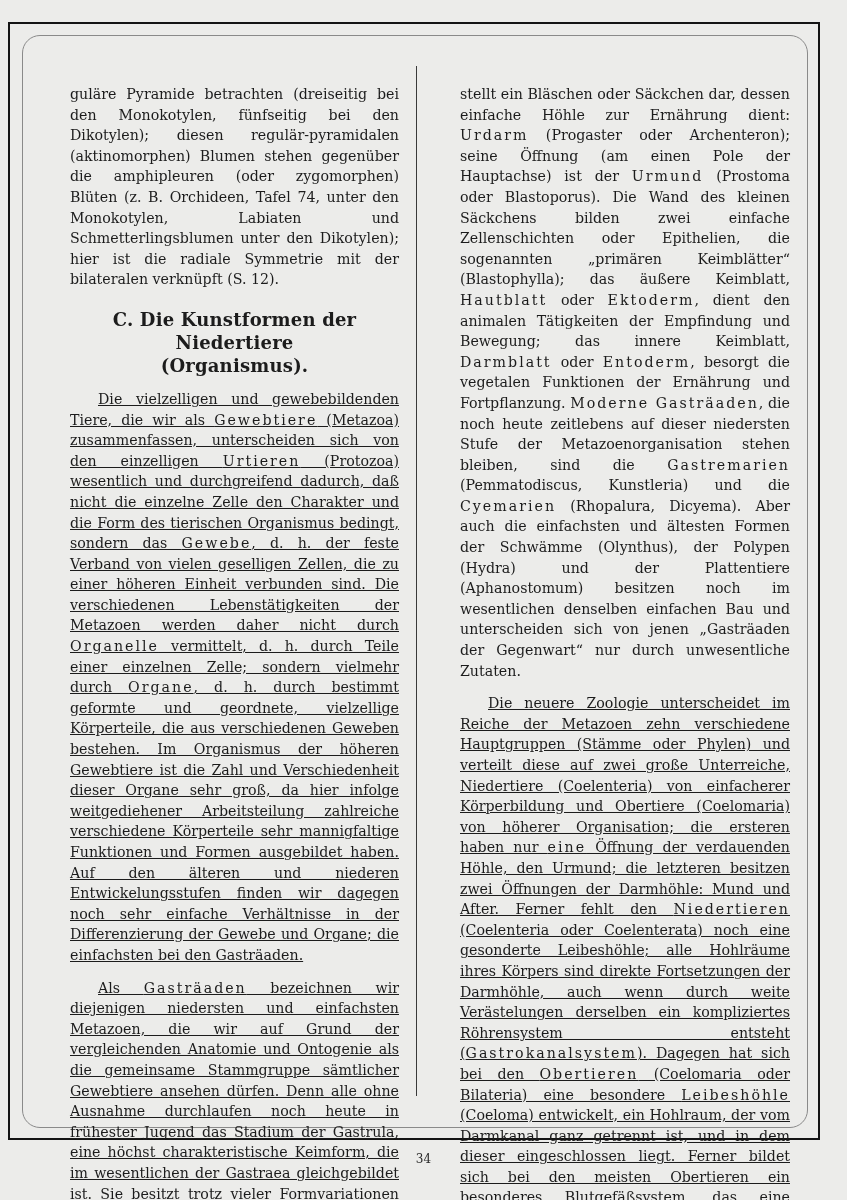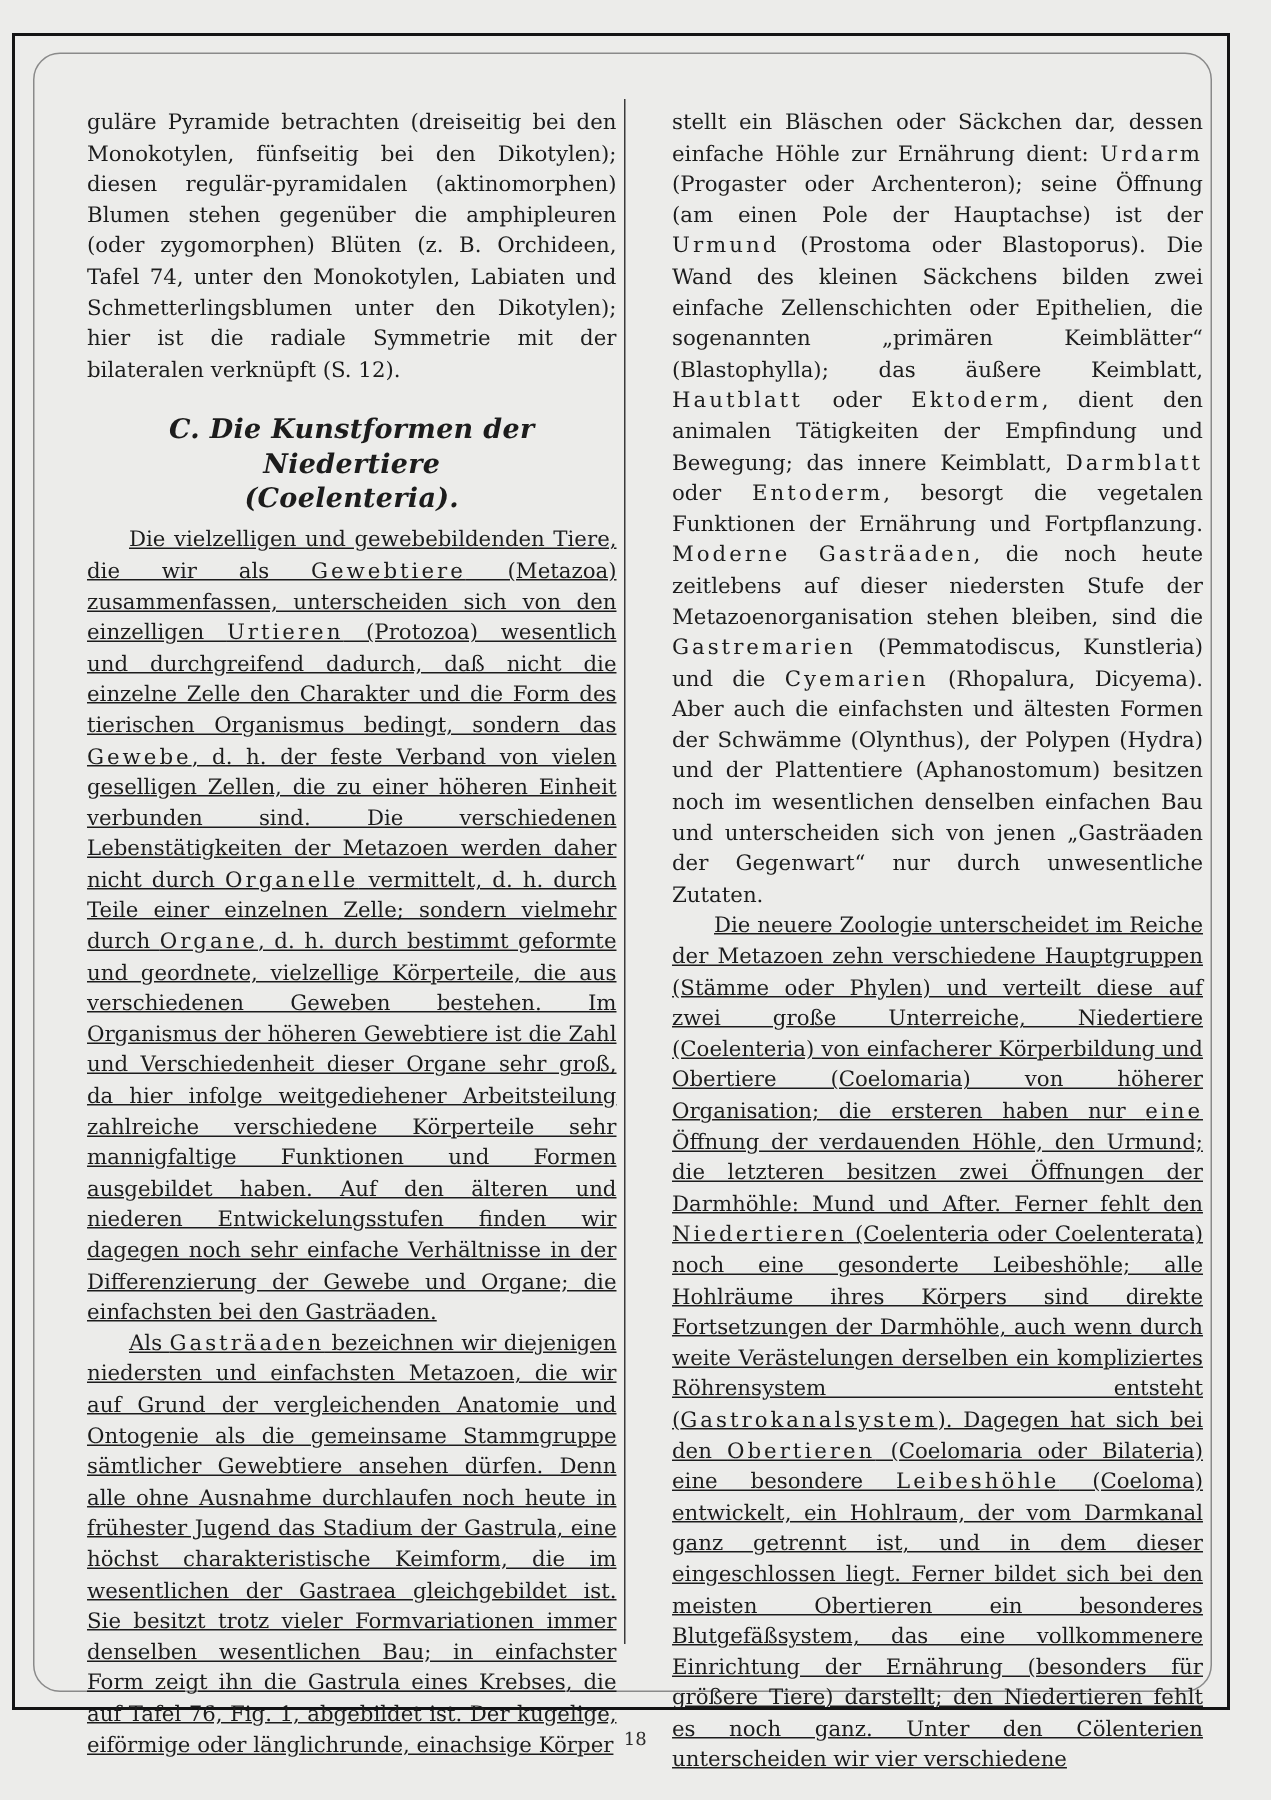--- a/index.html
+++ b/index.html
@@ -52,35 +52,34 @@
     }
     .divider {
       position: absolute;
       left: 416px;
       top: 66px;
       width: 1px;
       height: 1030px;
       background: #3a3a3a;
     }
     p {
-      margin: 0;
+      margin: 12px;
     }
     .indent {
       text-indent: 28px;
       text-decoration: underline;
     }
     .section-heading {
       font-family: "DejaVu Serif", "Liberation Serif", serif;
       font-weight: bold;
       font-size: 18px;
       line-height: 23px;
       text-align: center;
       margin: 18px 0 6px 0;
       letter-spacing: 0.2px;
-      font-style: italic;
     }
     .spaced {
       letter-spacing: 2px;
     }
     .page-number {
       position: absolute;
       left: 0;
       width: 847px;
       top: 1152px;
       text-align: center;
@@ -94,27 +93,27 @@
 
 <div class="outer-frame"></div>
 <div class="inner-frame"></div>
 <div class="divider"></div>
 
 <div class="column col-left">
   <p>guläre Pyramide betrachten (dreiseitig bei den Monokotylen, fünfseitig bei den Dikotylen); diesen regulär-pyramidalen (aktinomorphen) Blumen stehen gegenüber die amphipleuren (oder zygomorphen) Blüten (z. B. Orchideen, Tafel 74, unter den Monokotylen, Labiaten und Schmetterlingsblumen unter den Dikotylen); hier ist die radiale Symmetrie mit der bilateralen verknüpft (S. 12).</p>
 
   <div class="section-heading">
     <div>C. Die Kunstformen der Niedertiere</div>
-    <div>(Coelenteria).</div>
+    <div>(Organismus).</div>
   </div>
 
   <p class="indent"><span>Die vielzelligen und gewebebildenden Tiere, die wir als </span><span class="spaced">Gewebtiere</span><span> (Metazoa) zusammenfassen, unterscheiden sich von den einzelligen </span><span class="spaced">Urtieren</span><span> (Protozoa) wesentlich und durchgreifend dadurch, daß nicht die einzelne Zelle den Charakter und die Form des tierischen Organismus bedingt, sondern das </span><span class="spaced">Gewebe</span><span>, d. h. der feste Verband von vielen geselligen Zellen, die zu einer höheren Einheit verbunden sind. Die verschiedenen Lebenstätigkeiten der Metazoen werden daher nicht durch </span><span class="spaced">Organelle</span><span> vermittelt, d. h. durch Teile einer einzelnen Zelle; sondern vielmehr durch </span><span class="spaced">Organe</span><span>, d. h. durch bestimmt geformte und geordnete, vielzellige Körperteile, die aus verschiedenen Geweben bestehen. Im Organismus der höheren Gewebtiere ist die Zahl und Verschiedenheit dieser Organe sehr groß, da hier infolge weitgediehener Arbeitsteilung zahlreiche verschiedene Körperteile sehr mannigfaltige Funktionen und Formen ausgebildet haben. Auf den älteren und niederen Entwickelungsstufen finden wir dagegen noch sehr einfache Verhältnisse in der Differenzierung der Gewebe und Organe; die einfachsten bei den Gasträaden.</span></p>
 
   <p class="indent"><span>Als </span><span class="spaced">Gasträaden</span><span> bezeichnen wir diejenigen niedersten und einfachsten Metazoen, die wir auf Grund der vergleichenden Anatomie und Ontogenie als die gemeinsame Stammgruppe sämtlicher Gewebtiere ansehen dürfen. Denn alle ohne Ausnahme durchlaufen noch heute in frühester Jugend das Stadium der Gastrula, eine höchst charakteristische Keimform, die im wesentlichen der Gastraea gleichgebildet ist. Sie besitzt trotz vieler Formvariationen immer denselben wesentlichen Bau; in einfachster Form zeigt ihn die Gastrula eines Krebses, die auf Tafel 76, Fig. 1, abgebildet ist. Der kugelige, eiförmige oder länglichrunde, einachsige Körper</span></p>
 </div>
 
 <div class="column col-right">
   <p><span>stellt ein Bläschen oder Säckchen dar, dessen einfache Höhle zur Ernährung dient: </span><span class="spaced">Urdarm</span><span> (Progaster oder Archenteron); seine Öffnung (am einen Pole der Hauptachse) ist der </span><span class="spaced">Urmund</span><span> (Prostoma oder Blastoporus). Die Wand des kleinen Säckchens bilden zwei einfache Zellenschichten oder Epithelien, die sogenannten „primären Keimblätter“ (Blastophylla); das äußere Keimblatt, </span><span class="spaced">Hautblatt</span><span> oder </span><span class="spaced">Ektoderm</span><span>, dient den animalen Tätigkeiten der Empfindung und Bewegung; das innere Keimblatt, </span><span class="spaced">Darmblatt</span><span> oder </span><span class="spaced">Entoderm</span><span>, besorgt die vegetalen Funktionen der Ernährung und Fortpflanzung. </span><span class="spaced">Moderne Gasträaden</span><span>, die noch heute zeitlebens auf dieser niedersten Stufe der Metazoenorganisation stehen bleiben, sind die </span><span class="spaced">Gastremarien</span><span> (Pemmatodiscus, Kunstleria) und die </span><span class="spaced">Cyemarien</span><span> (Rhopalura, Dicyema). Aber auch die einfachsten und ältesten Formen der Schwämme (Olynthus), der Polypen (Hydra) und der Plattentiere (Aphanostomum) besitzen noch im wesentlichen denselben einfachen Bau und unterscheiden sich von jenen „Gasträaden der Gegenwart“ nur durch unwesentliche Zutaten.</span></p>
 
   <p class="indent"><span>Die neuere Zoologie unterscheidet im Reiche der Metazoen zehn verschiedene Hauptgruppen (Stämme oder Phylen) und verteilt diese auf zwei große Unterreiche, Niedertiere (Coelenteria) von einfacherer Körperbildung und Obertiere (Coelomaria) von höherer Organisation; die ersteren haben nur </span><span class="spaced">eine</span><span> Öffnung der verdauenden Höhle, den Urmund; die letzteren besitzen zwei Öffnungen der Darmhöhle: Mund und After. Ferner fehlt den </span><span class="spaced">Niedertieren</span><span> (Coelenteria oder Coelenterata) noch eine gesonderte Leibeshöhle; alle Hohlräume ihres Körpers sind direkte Fortsetzungen der Darmhöhle, auch wenn durch weite Verästelungen derselben ein kompliziertes Röhrensystem entsteht (</span><span class="spaced">Gastrokanalsystem</span><span>). Dagegen hat sich bei den </span><span class="spaced">Obertieren</span><span> (Coelomaria oder Bilateria) eine besondere </span><span class="spaced">Leibeshöhle</span><span> (Coeloma) entwickelt, ein Hohlraum, der vom Darmkanal ganz getrennt ist, und in dem dieser eingeschlossen liegt. Ferner bildet sich bei den meisten Obertieren ein besonderes Blutgefäßsystem, das eine vollkommenere Einrichtung der Ernährung (besonders für größere Tiere) darstellt; den Niedertieren fehlt es noch ganz. Unter den Cölenterien unterscheiden wir vier verschiedene</span></p>
 </div>
 
-<div class="page-number">18</div>
+<div class="page-number">34</div>
 
 </body></html>

